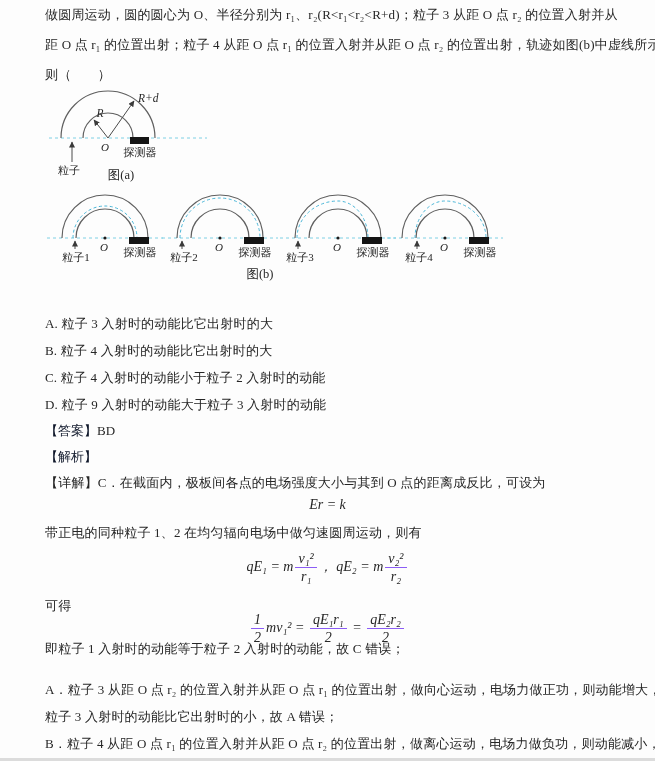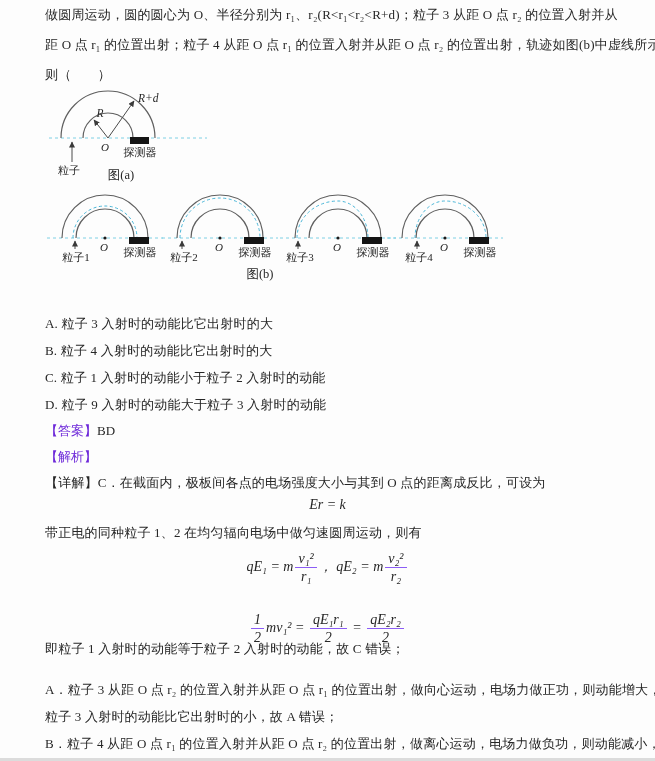--- a/index.html
+++ b/index.html
@@ -23,21 +23,21 @@
     font-style:italic;
     font-size:14px;
     font-family:"Liberation Serif","DejaVu Serif",serif;
   }
   .frac{
     display:inline-block;vertical-align:middle;
     text-align:center;margin:0 2px;line-height:1.1;
   }
   .frac .fnum{display:block;border-bottom:1px solid #8b5cf6;padding:0 3px 1px 3px;}
   .frac .fden{display:block;padding:1px 3px 0 3px;}
-  .blue{color:#6d28d9;}
+  .blue{color:#0f172a;}
   .ansline{position:absolute;left:45px;white-space:nowrap;line-height:17px;}
   svg text{font-family:"Liberation Serif","DejaVu Serif",serif;fill:#262626;}
   .arc{fill:none;stroke:#5f5f5f;stroke-width:1.2;}
   .thinl{stroke:#4a4a4a;stroke-width:1;}
   .dashcyan{stroke:#7fd0e4;stroke-width:1;stroke-dasharray:3,3;fill:none;}
   .traj{stroke:#49b6d8;stroke-width:1;stroke-dasharray:3,2.5;fill:none;}
   .det{fill:#141414;stroke:none;}
   .lbl{font-size:11px;}
   .lblO{font-size:11px;font-style:italic;}
   .cap{font-size:12.5px;}
@@ -130,21 +130,21 @@
         <line class="thinl" x1="-28" y1="56" x2="-28" y2="48" marker-end="url(#ah)"></line>
         <text class="lbl" x="-26" y="68" text-anchor="middle">粒子4</text>
       </g>
 
       <text class="cap" x="220" y="85" text-anchor="middle">图(b)</text>
     </svg>
   </div>
 
   <div class="tline" style="top:315px">A. 粒子 3 入射时的动能比它出射时的大</div>
   <div class="tline" style="top:342px">B. 粒子 4 入射时的动能比它出射时的大</div>
-  <div class="tline" style="top:369px">C. 粒子 1 入射时的动能小于粒子 2 入射时的动能</div>
+  <div class="tline" style="top:369px">C. 粒子 4 入射时的动能小于粒子 2 入射时的动能</div>
   <div class="tline" style="top:396px">D. 粒子 9 入射时的动能大于粒子 3 入射时的动能</div>
 
   <div class="ansline" style="top:422px">
     <span class="blue">【答案】</span><span>BD</span>
   </div>
   <div class="ansline" style="top:448px">
     <span class="blue">【解析】</span>
   </div>
 
   <div class="tline" style="top:474px">【详解】C．在截面内，极板间各点的电场强度大小与其到 O 点的距离成反比，可设为</div>
@@ -155,20 +155,21 @@
 
   <div class="eq" style="top:551px">
     <span>qE₁</span>
     <span>=</span>
     <span>m</span><span class="frac"><span class="fnum">v₁²</span><span class="fden">r₁</span></span><span>，</span>
     <span>qE₂</span>
     <span>=</span>
     <span>m</span><span class="frac"><span class="fnum">v₂²</span><span class="fden">r₂</span></span>
   </div>
 
+  <div class="tline" style="top:597px">可得</div>
 
   <div class="eq" style="top:612px">
     <span class="frac"><span class="fnum">1</span><span class="fden">2</span></span><span>mv₁²</span>
     <span>=</span>
     <span class="frac"><span class="fnum">qE₁r₁</span><span class="fden">2</span></span>
     <span>=</span>
     <span class="frac"><span class="fnum">qE₂r₂</span><span class="fden">2</span></span>
   </div>
 
   <div class="tline" style="top:640px">即粒子 1 入射时的动能等于粒子 2 入射时的动能，故 C 错误；</div>

